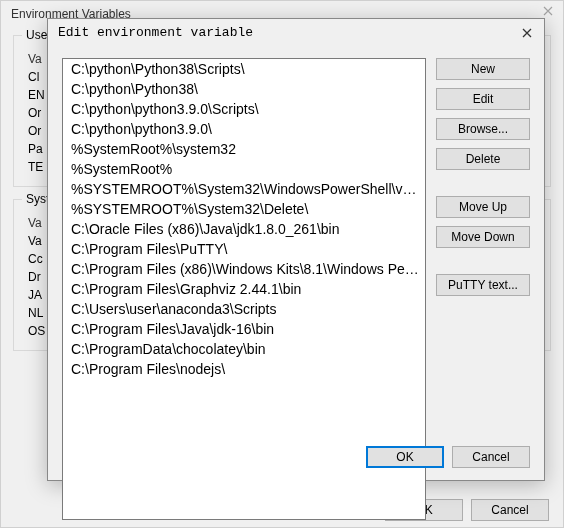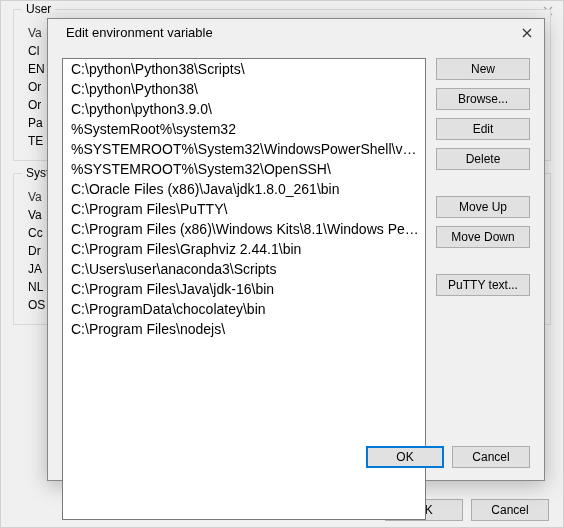--- a/index.html
+++ b/index.html
@@ -70,22 +70,23 @@
   width: 498px;
   height: 463px;
   background: #f0f0f0;
   border: 1px solid #888;
   box-shadow: 0 4px 20px rgba(0,0,0,0.25);
 }
 .inner-titlebar {
   display: flex;
   align-items: center;
   justify-content: space-between;
-  padding: 6px 10px 4px 18px;
+  padding: 6px 10px 4px 10px;
   font-size: 13px;
+  font-family: Liberation Mono, monospace;
 }
 .close-icon {
   width: 14px; height: 14px;
   cursor: pointer;
   display: flex;
   align-items: center;
   justify-content: center;
 }
 .close-icon svg { width: 10px; height: 10px; }
 
@@ -143,20 +144,21 @@
   top: 4px; right: 6px;
   width: 14px; height: 14px;
   cursor: pointer;
 }
 .outer-close svg { width: 10px; height: 10px; opacity: 0.4; }
 </style>
 </head>
 <body>
 
 <div class="outer-dialog">
+  <div class="outer-title">Environment Variables</div>
   <div class="outer-close">
     <svg viewBox="0 0 10 10">
         <path d="M1 1 L9 9 M9 1 L1 9" stroke="#333" stroke-width="1.2" fill="none"></path>
       </svg>
   </div>
   <div class="outer-body">
     <div class="groupbox">
       <span class="groupbox-label">User</span>
       <div id="user-rows">
           <div class="list-header-row">Va</div>
@@ -193,37 +195,39 @@
     <span class="close-icon">
       <svg viewBox="0 0 10 10">
           <path d="M1 1 L9 9 M9 1 L1 9" stroke="#333" stroke-width="1.3" fill="none"></path>
         </svg>
     </span>
   </div>
   <div class="inner-body">
     <div class="path-list" id="path-list">
         <div class="path-item">C:\python\Python38\Scripts\</div>
         <div class="path-item">C:\python\Python38\</div>
+        <div class="path-item">C:\python\python3.9.0\Scripts\</div>
         <div class="path-item">C:\python\python3.9.0\</div>
         <div class="path-item">%SystemRoot%\system32</div>
+        <div class="path-item">%SystemRoot%</div>
         <div class="path-item">%SYSTEMROOT%\System32\WindowsPowerShell\v1.0\</div>
-        <div class="path-item">%SYSTEMROOT%\System32\OpenSSH\</div>
+        <div class="path-item">%SYSTEMROOT%\System32\Delete\</div>
         <div class="path-item">C:\Oracle Files (x86)\Java\jdk1.8.0_261\bin</div>
         <div class="path-item">C:\Program Files\PuTTY\</div>
         <div class="path-item">C:\Program Files (x86)\Windows Kits\8.1\Windows Performance To...</div>
         <div class="path-item">C:\Program Files\Graphviz 2.44.1\bin</div>
         <div class="path-item">C:\Users\user\anaconda3\Scripts</div>
         <div class="path-item">C:\Program Files\Java\jdk-16\bin</div>
         <div class="path-item">C:\ProgramData\chocolatey\bin</div>
         <div class="path-item">C:\Program Files\nodejs\</div>
       </div>
     <div class="side-buttons">
       <button class="btn">New</button>
+      <button class="btn">Edit</button>
       <button class="btn">Browse...</button>
-      <button class="btn">Edit</button>
       <button class="btn">Delete</button>
       <div class="side-gap"></div>
       <button class="btn">Move Up</button>
       <button class="btn">Move Down</button>
       <div class="side-gap"></div>
       <button class="btn">PuTTY text...</button>
     </div>
   </div>
   <div class="inner-bottom">
     <button class="btn primary">OK</button>

